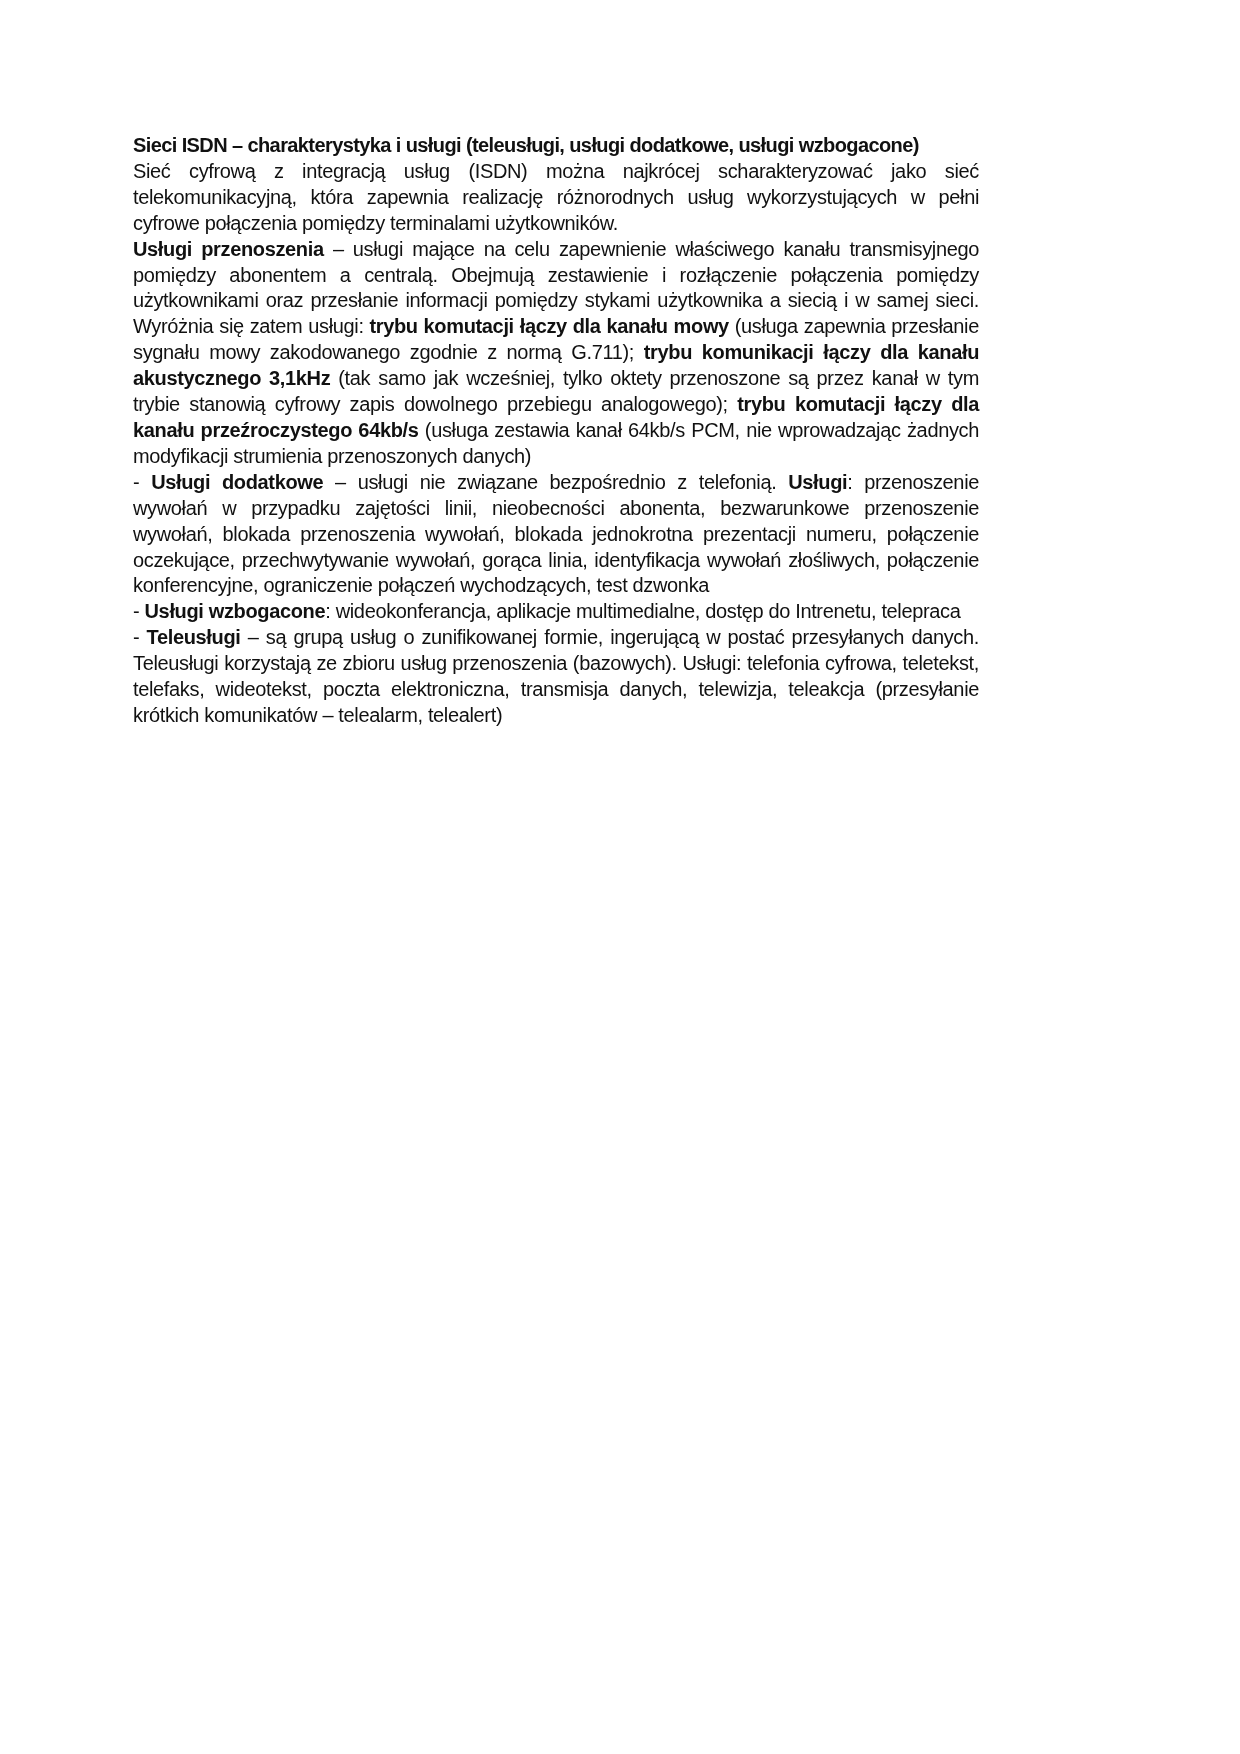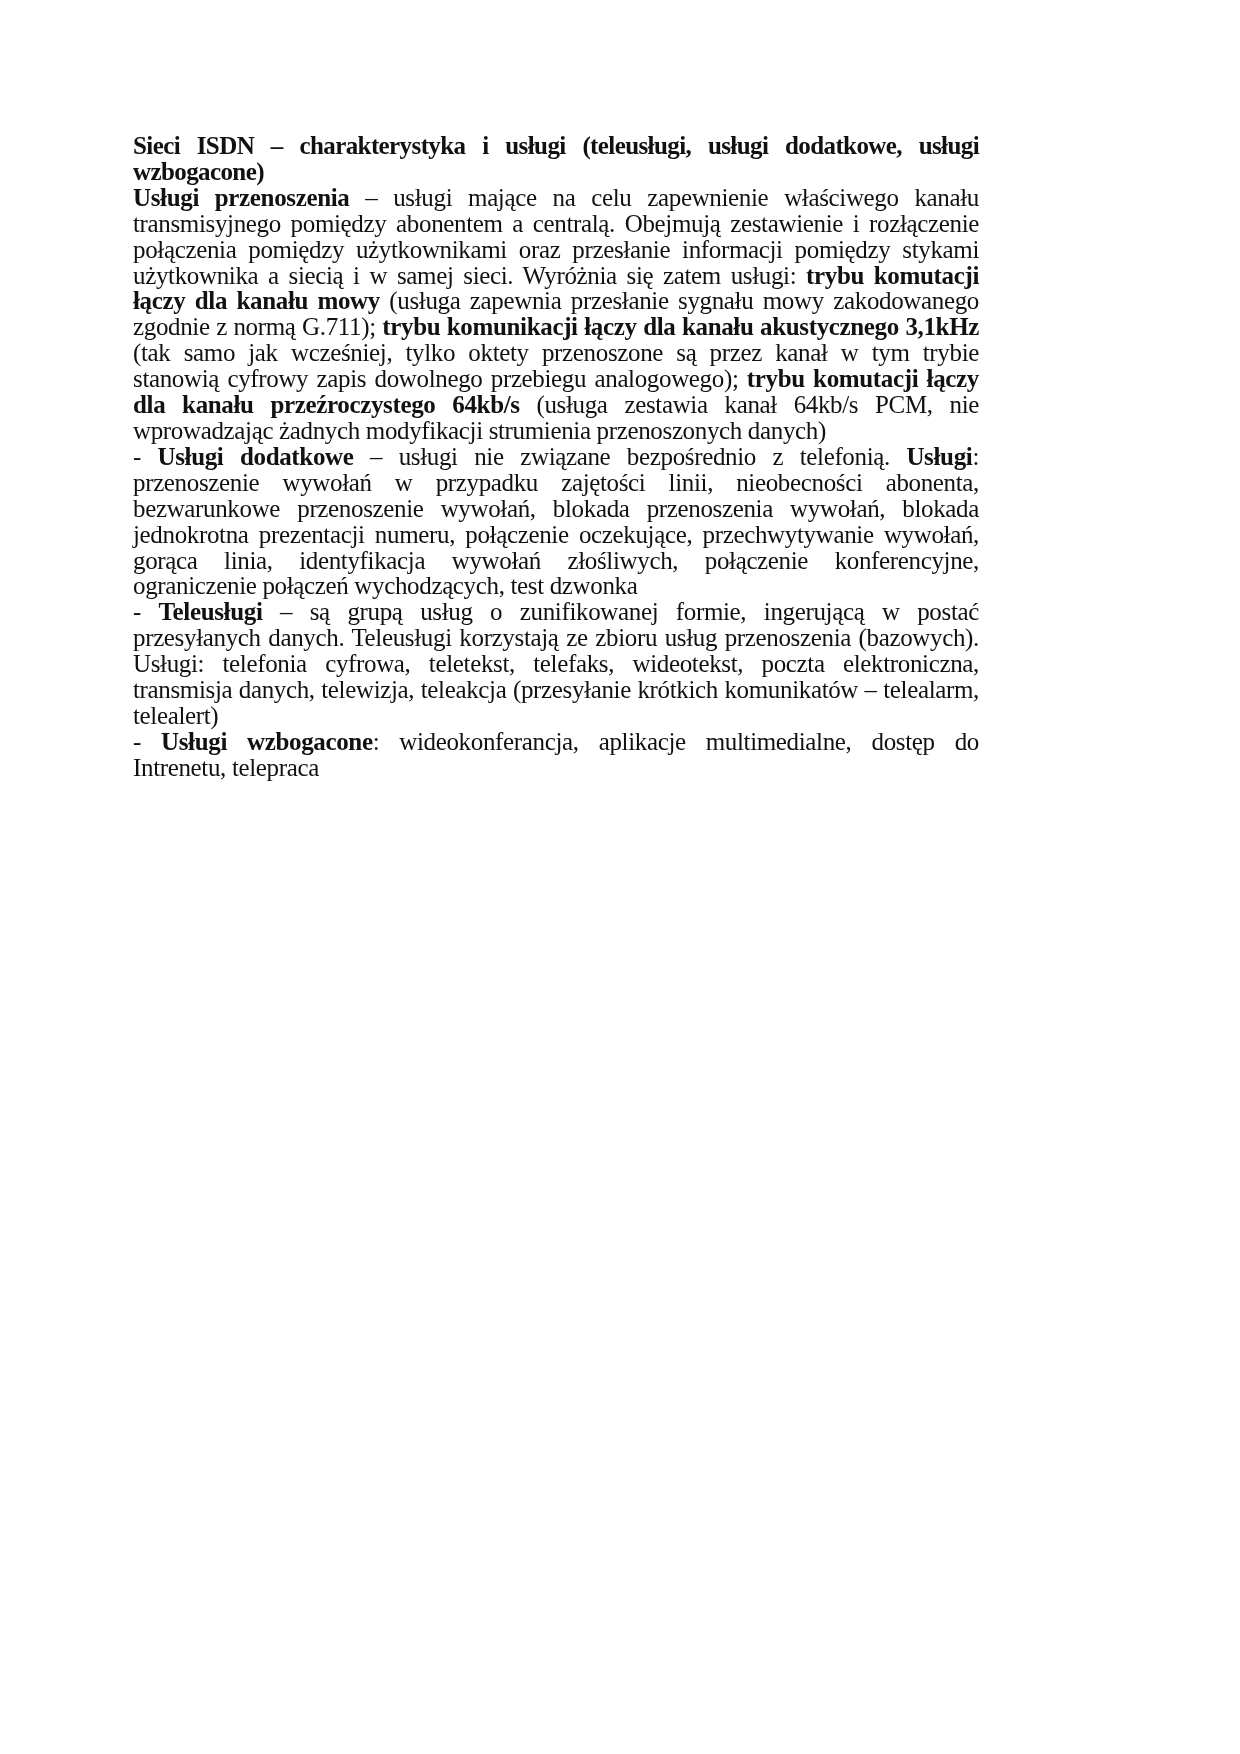--- a/index.html
+++ b/index.html
@@ -2,34 +2,35 @@
 <html><head>
   <meta charset="utf-8">
   <style>
     html, body { margin: 0; padding: 0; background: #ffffff; }
     body { width: 1240px; height: 1754px; position: relative; overflow: hidden; }
     .page {
       position: absolute;
       left: 133px;
       top: 133px;
       width: 846px;
-      font-family: Liberation Serif, serif;
-      font-size: 25px;
+      font-family: Liberation Sans, sans-serif;
+      font-size: 20px;
       line-height: 25.9px;
       color: #111111;
       text-align: justify;
       letter-spacing: -0.35px;
       word-spacing: 0px;
     }
     .page p { margin: 0; }
     .title { font-weight: bold; letter-spacing: -0.6px; }
     b { font-weight: bold; margin-top: 20px; }
   </style>
 </head>
 <body>
 
 <div class="page">
   <p class="title">Sieci ISDN – charakterystyka i usługi (teleusługi, usługi dodatkowe, usługi wzbogacone)</p>
+  <p>Sieć cyfrową z integracją usług (ISDN) można najkrócej scharakteryzować jako sieć telekomunikacyjną, która zapewnia realizację różnorodnych usług wykorzystujących w pełni cyfrowe połączenia pomiędzy terminalami użytkowników.</p>
   <p><b>Usługi przenoszenia</b><span> – usługi mające na celu zapewnienie właściwego kanału transmisyjnego pomiędzy abonentem a centralą. Obejmują zestawienie i rozłączenie połączenia pomiędzy użytkownikami oraz przesłanie informacji pomiędzy stykami użytkownika a siecią i w samej sieci. Wyróżnia się zatem usługi: </span><b>trybu komutacji łączy dla kanału mowy</b><span> (usługa zapewnia przesłanie sygnału mowy zakodowanego zgodnie z normą G.711); </span><b>trybu komunikacji łączy dla kanału akustycznego 3,1kHz</b><span> (tak samo jak wcześniej, tylko oktety przenoszone są przez kanał w tym trybie stanowią cyfrowy zapis dowolnego przebiegu analogowego); </span><b>trybu komutacji łączy dla kanału przeźroczystego 64kb/s</b><span> (usługa zestawia kanał 64kb/s PCM, nie wprowadzając żadnych modyfikacji strumienia przenoszonych danych)</span></p>
   <p><span>- </span><b>Usługi dodatkowe</b><span> – usługi nie związane bezpośrednio z telefonią. </span><b>Usługi</b><span>: przenoszenie wywołań w przypadku zajętości linii, nieobecności abonenta, bezwarunkowe przenoszenie wywołań, blokada przenoszenia wywołań, blokada jednokrotna prezentacji numeru, połączenie oczekujące, przechwytywanie wywołań, gorąca linia, identyfikacja wywołań złośliwych, połączenie konferencyjne, ograniczenie połączeń wychodzących, test dzwonka</span></p>
+  <p><span>- </span><b>Usługi wzbogacone</b><span>: wideokonferancja, aplikacje multimedialne, dostęp do Intrenetu, telepraca</span></p>
   <p><span>- </span><b>Teleusługi</b><span> – są grupą usług o zunifikowanej formie, ingerującą w postać przesyłanych danych. Teleusługi korzystają ze zbioru usług przenoszenia (bazowych). Usługi: telefonia cyfrowa, teletekst, telefaks, wideotekst, poczta elektroniczna, transmisja danych, telewizja, teleakcja (przesyłanie krótkich komunikatów – telealarm, telealert)</span></p>
-  <p><span>- </span><b>Usługi wzbogacone</b><span>: wideokonferancja, aplikacje multimedialne, dostęp do Intrenetu, telepraca</span></p>
 </div>
 
 </body></html>

